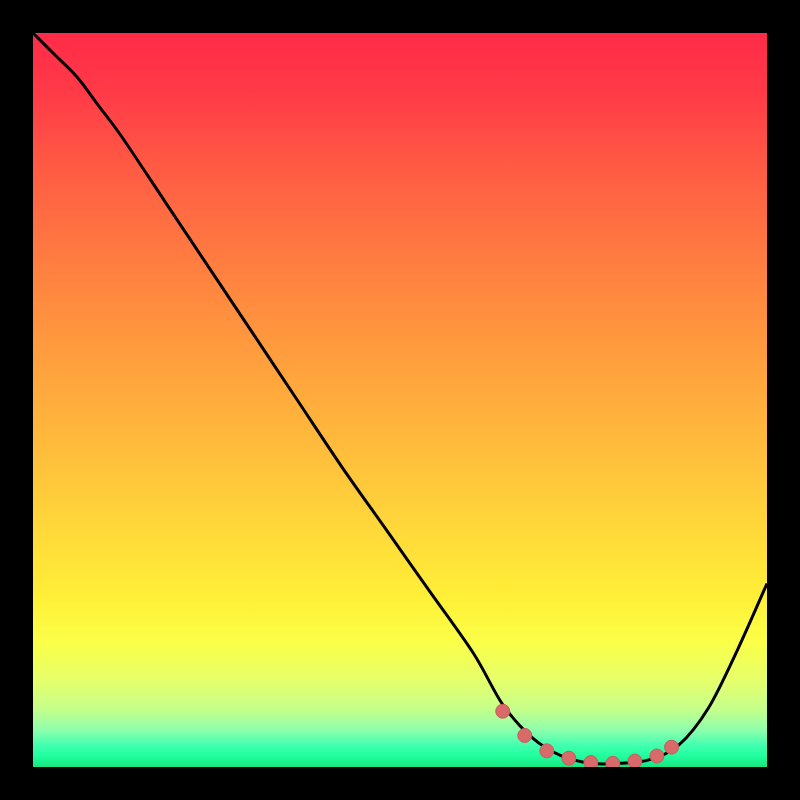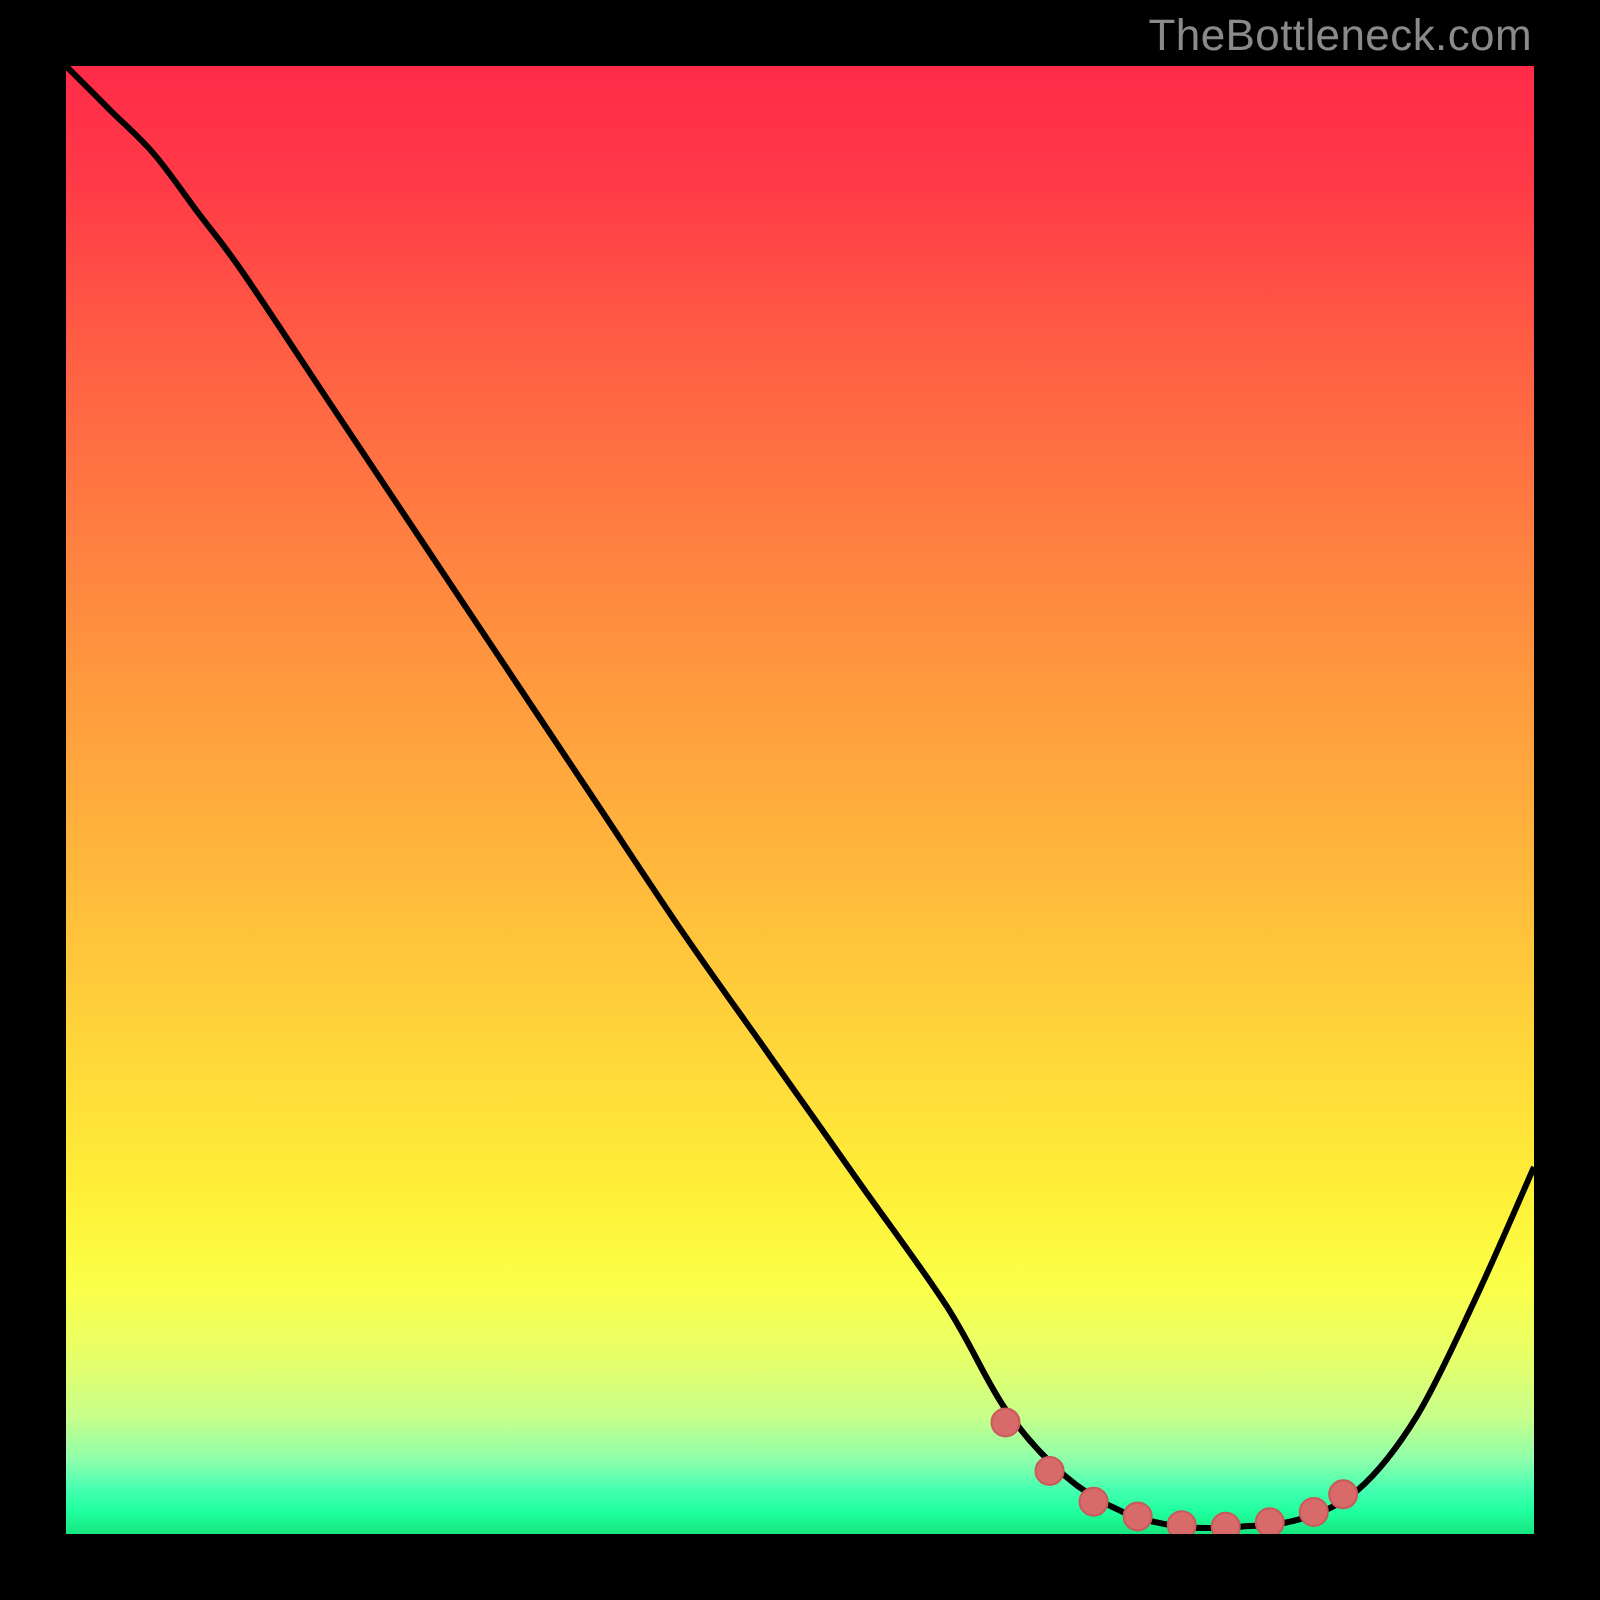--- a/index.html
+++ b/index.html
@@ -78,14 +78,13 @@
           <circle cx="513.80" cy="717.85" r="7" fill="#d86a6a" stroke="#c95a5a" stroke-width="1"></circle>
           <circle cx="535.82" cy="725.19" r="7" fill="#d86a6a" stroke="#c95a5a" stroke-width="1"></circle>
           <circle cx="557.84" cy="729.60" r="7" fill="#d86a6a" stroke="#c95a5a" stroke-width="1"></circle>
           <circle cx="579.86" cy="730.33" r="7" fill="#d86a6a" stroke="#c95a5a" stroke-width="1"></circle>
           <circle cx="601.88" cy="728.13" r="7" fill="#d86a6a" stroke="#c95a5a" stroke-width="1"></circle>
           <circle cx="623.90" cy="722.99" r="7" fill="#d86a6a" stroke="#c95a5a" stroke-width="1"></circle>
           <circle cx="638.58" cy="714.18" r="7" fill="#d86a6a" stroke="#c95a5a" stroke-width="1"></circle>
         </g>
     </svg>
   </div>
-  <div class="watermark">TheBottleneck.com</div>
 </div>
 
 </body></html>

